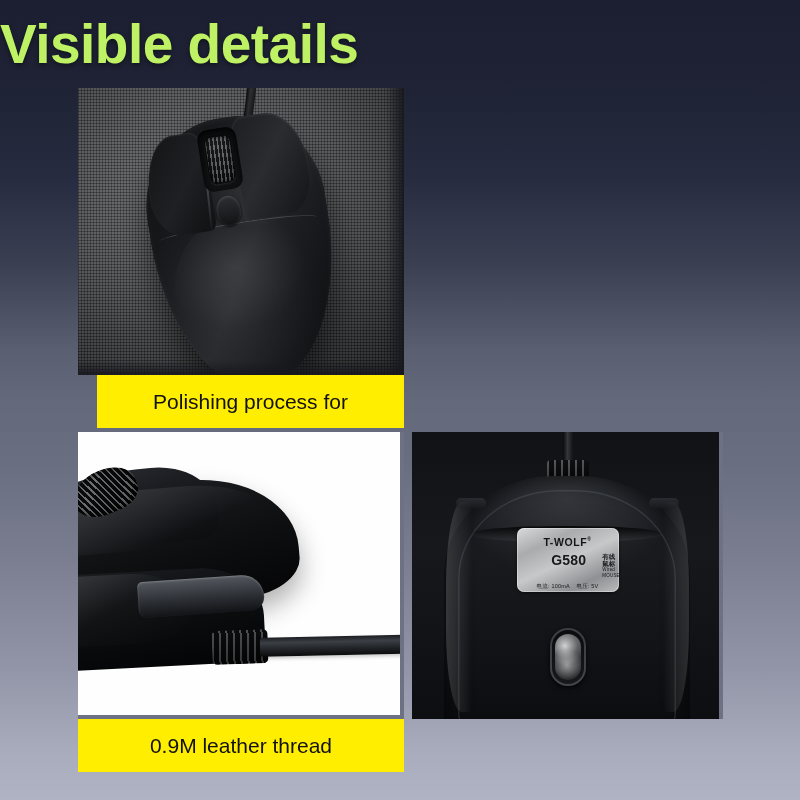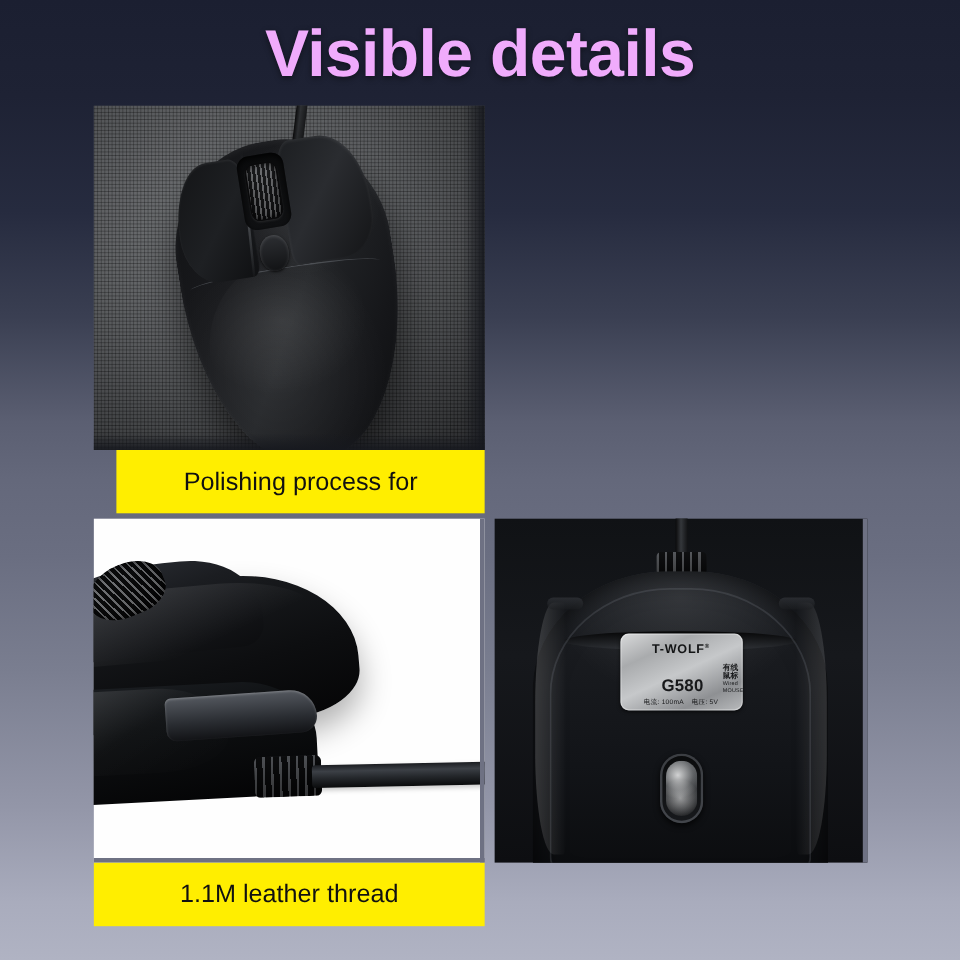--- a/index.html
+++ b/index.html
@@ -23,22 +23,22 @@
        #6a6e81 58%,
        #7a7e90 70%,
        #9396a8 84%,
        #a9acbd 94%,
        #b0b3c3 100%);
   }
 
   
   #title {
     position:absolute; top:8px; left:0; width:800px;
-    text-align:center;
-    color:#f0abfc;
+    text-align:left;
+    color:#bef264;
     font-size:55px;
     font-weight:700;
     letter-spacing:-0.5px;
     line-height:72px;
     text-shadow:0 2px 5px rgba(0,0,0,.45);
   }
 
   
   #grid {
     position:absolute;
@@ -329,21 +329,21 @@
     color:#17181a;
     padding:5px 4px 3px;
     display:flex; flex-direction:column; align-items:center;
     overflow:hidden;
   }
   .lbl-brand {
     font-size:10.5px; font-weight:700; letter-spacing:.6px;
     line-height:12px; color:#141516;
   }
   .lbl-brand sup { font-size:5px; vertical-align:super; }
-  .lbl-row2 { display:flex; align-items:flex-end; gap:16px; margin-top:3px;margin-left:36px; }
+  .lbl-row2 { display:flex; gap:16px; margin-top:3px;margin-left:36px; }
   .lbl-model { font-size:14px; font-weight:700; line-height:15px; letter-spacing:.2px; }
   .lbl-cn { display:flex; flex-direction:column; align-items:flex-start; }
   .lbl-cn-top { font-size:6.5px; line-height:7px; font-weight:700; }
   .lbl-cn-bot { font-size:4.5px; line-height:6px; letter-spacing:.2px; }
   .lbl-spec { font-size:5.5px; line-height:8px; margin-top:3px; letter-spacing:.2px; white-space:nowrap; }
   .lbl-foot {
     font-size:4px; line-height:6px; margin-top:3px; color:#3c3e40;
     white-space:nowrap; opacity:.85;
   }
   .lbl-sep { width:88%; height:1px; background:rgba(70,72,75,.35); margin:2px 0 0; }
@@ -418,21 +418,21 @@
       <div class="m3-btn"></div>
       <div class="m3-shell-hl"></div>
       <div class="m3-wheel"></div>
       <div class="m3-base"></div>
       <div class="m3-base-gloss"></div>
       <div class="m3-skirt"></div>
       <div class="m3-strain"></div>
       <div class="m3-cable"></div>
       <div class="m3-card-border"></div>
     </div>
-    <div class="cap">1.1M leather thread</div>
+    <div class="cap">0.9M leather thread</div>
   </div>
 
   <div class="card">
     <div class="photo">
       <div class="d-bg"></div>
       <div class="d-cable"></div>
       <div class="d-strain"></div>
       <div class="d-body"></div>
       <div class="d-groove"></div>
       <div class="d-sideglossL"></div>

